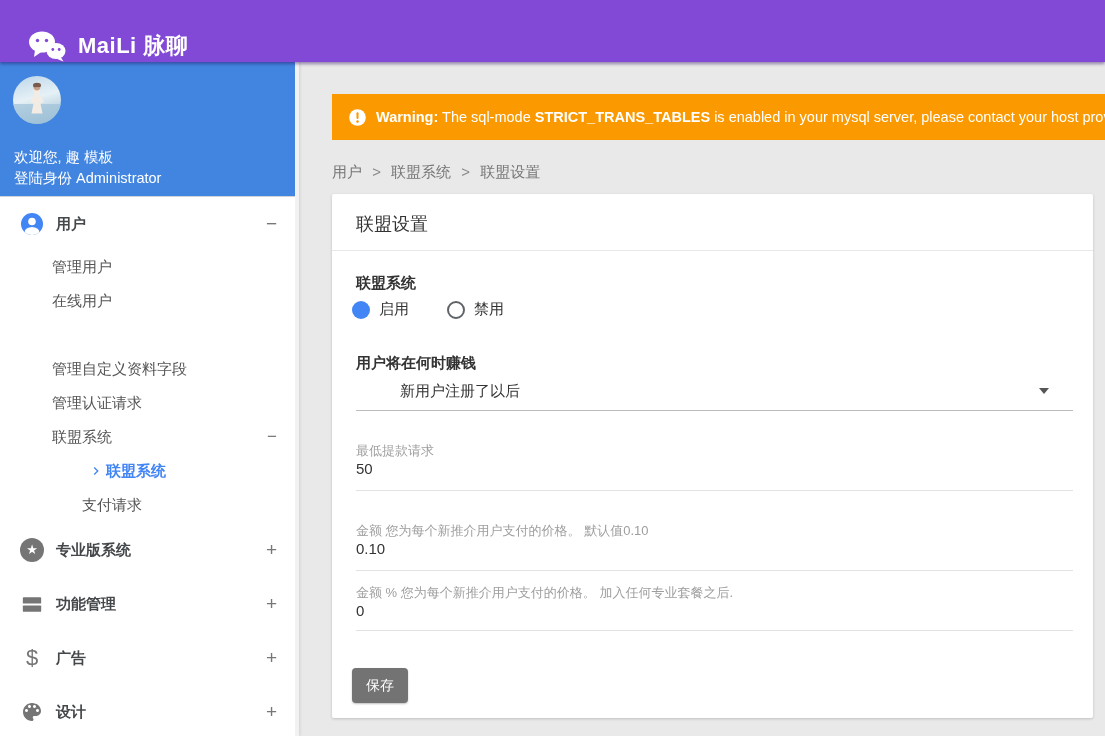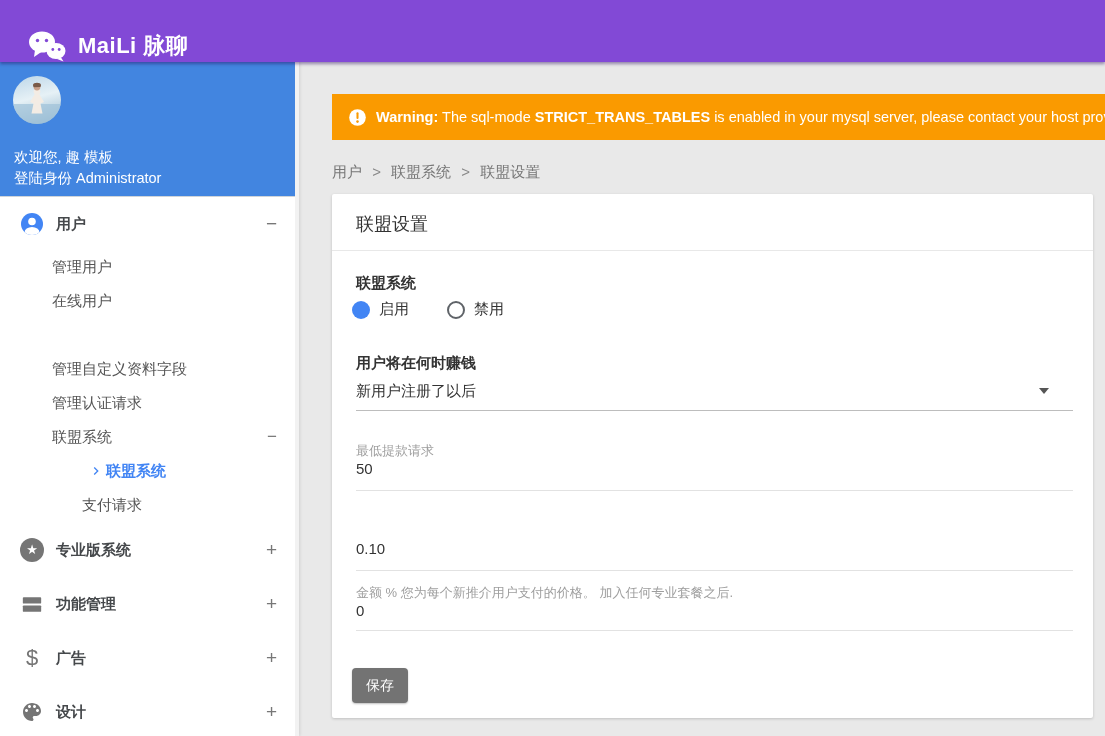--- a/index.html
+++ b/index.html
@@ -84,21 +84,21 @@
   .field-underline { position:absolute; left:24px; right:20px; height:1px; background:#e2e2e2; }
 
   .radio-row { position:absolute; left:20px; top:106px; display:flex; align-items:center; }
   .radio { width:18px; height:18px; border-radius:50%; flex:0 0 auto; cursor:pointer; }
   .radio-on  { background:#4285f4; }
   .radio-off { border:2px solid #5f6368; background:#fff; }
   .radio-label { font-size:15px; color:#333; margin-left:9px; }
   .radio-gap { width:38px; }
 
   .select-box { position:absolute; left:24px; right:20px; top:186px; height:30px; cursor:pointer; }
-  .select-value { font-size:15px; color:#333; line-height:22px; }
+  .select-value { font-size:15px; color:#333; line-height:22px;margin-left:44px; }
   .select-caret {
     position:absolute; right:24px; top:8px; width:0; height:0;
     border-left:5px solid transparent; border-right:5px solid transparent;
     border-top:6px solid #555;
   }
   .select-underline { position:absolute; left:24px; right:20px; top:216px; height:1px; background:#bdbdbd; }
 
   .text-input {
     position:absolute; left:24px; right:20px; border:none; outline:none;
     font-size:15px; color:#333; background:transparent; padding:0;
@@ -276,20 +276,21 @@
     <div class="select-box">
       <span class="select-value">新用户注册了以后</span>
       <span class="select-caret"></span>
     </div>
     <div class="select-underline"></div>
 
     <div class="form-label-gray" style="top:248px;">最低提款请求</div>
     <input class="text-input" style="top: 266px;" value="50">
     <div class="field-underline" style="top:296px;"></div>
 
+    <div class="form-label-gray" style="top:328px;">金额 您为每个新推介用户支付的价格。 默认值0.10</div>
     <input class="text-input" style="top: 346px;" value="0.10">
     <div class="field-underline" style="top:376px;"></div>
 
     <div class="form-label-gray" style="top:390px;">金额 % 您为每个新推介用户支付的价格。 加入任何专业套餐之后.</div>
     <input class="text-input" style="top: 408px;" value="0">
     <div class="field-underline" style="top:436px;"></div>
 
     <button class="save-btn">保存</button>
   </div>
 </div>

